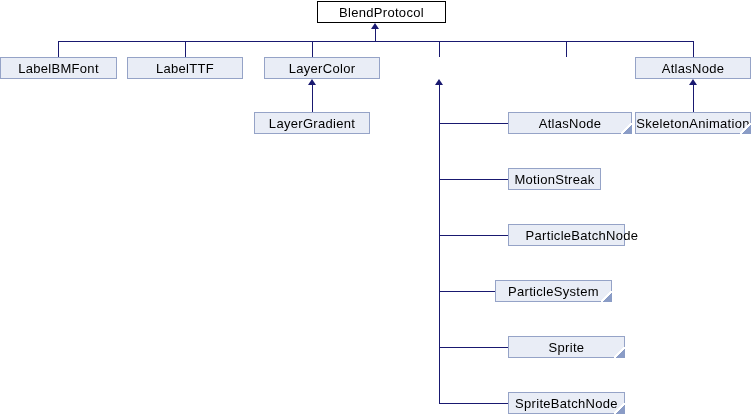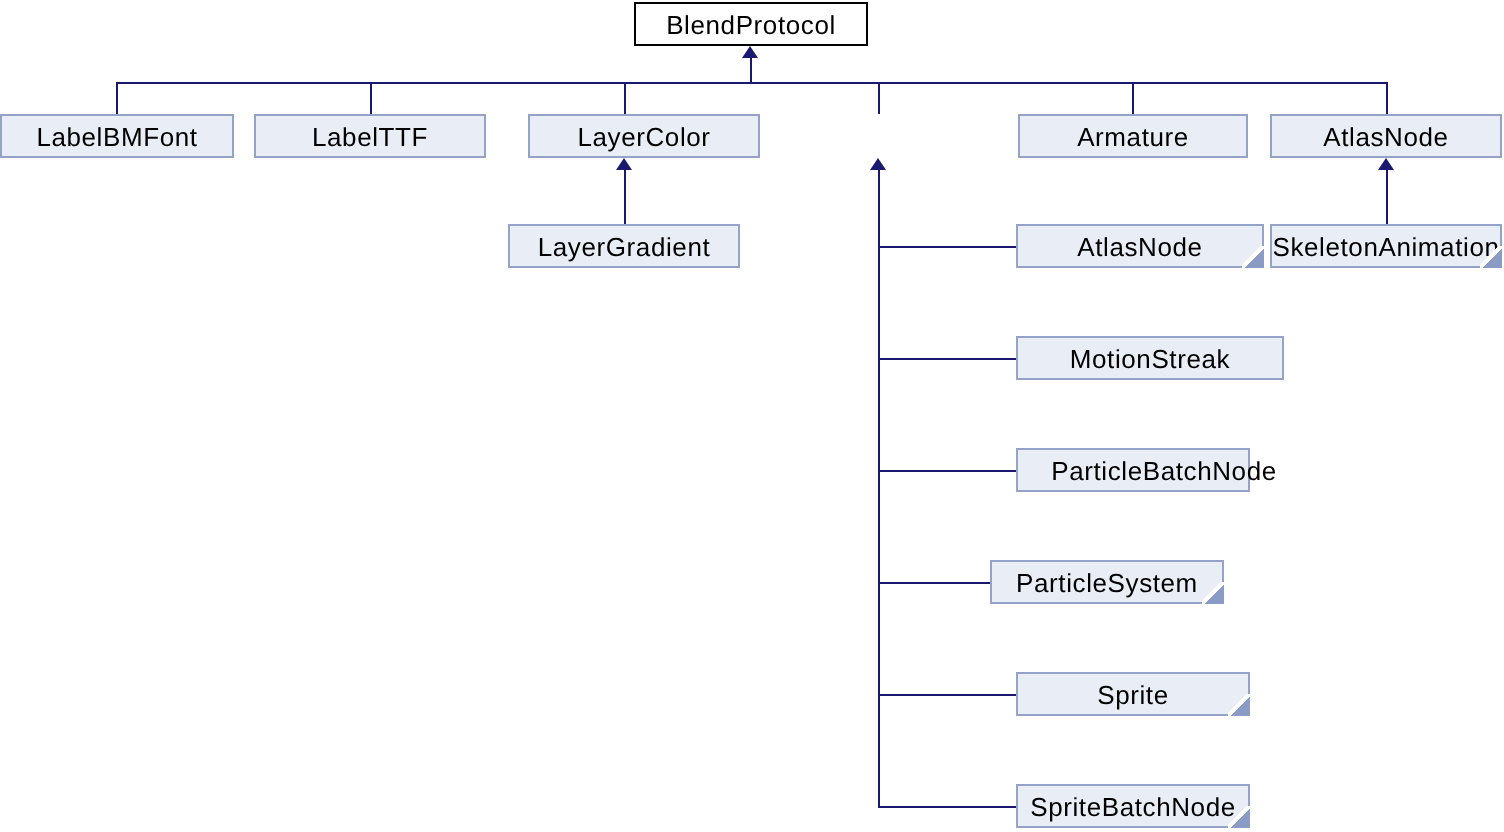--- a/index.html
+++ b/index.html
@@ -52,53 +52,50 @@
 
   <div class="arr" style="left:435px;top:79px;"></div>
   <div class="v" style="left:439px;top:84px;height:320px;"></div>
   <div class="h" style="left:439px;top:123px;width:69px;"></div>
   <div class="h" style="left:439px;top:179px;width:69px;"></div>
   <div class="h" style="left:439px;top:235px;width:69px;"></div>
   <div class="h" style="left:439px;top:291px;width:69px;"></div>
   <div class="h" style="left:439px;top:347px;width:69px;"></div>
   <div class="h" style="left:439px;top:403px;width:69px;"></div>
 
-  <div class="node root" style="left:317px;top:1px;width:117px;">
+  <div class="node root" style="left:317px;top:1px;width:129px;">
     <span class="node-label">BlendProtocol</span>
   </div>
 
   <div class="node" style="left:0px;top:57px;width:117px;">
     <span class="node-label">LabelBMFont</span>
   </div>
   <div class="node" style="left:127px;top:57px;width:116px;">
     <span class="node-label">LabelTTF</span>
   </div>
   <div class="node" style="left:264px;top:57px;width:116px;">
     <span class="node-label">LayerColor</span>
-  </div>
-  <div class="node" style="left:509px;top:57px;width:115px;">
-    <span class="node-label">Armature</span>
   </div>
   <div class="node" style="left:635px;top:57px;width:116px;">
     <span class="node-label">AtlasNode</span>
   </div>
 
   <div class="node" style="left:254px;top:112px;width:116px;">
     <span class="node-label">LayerGradient</span>
   </div>
   <div class="node" style="left:508px;top:112px;width:124px;">
     <span class="node-label">AtlasNode</span>
     <span class="fold"></span>
   </div>
   <div class="node" style="left:635px;top:112px;width:116px;">
     <span class="node-label">SkeletonAnimation</span>
     <span class="fold"></span>
   </div>
 
-  <div class="node" style="left:508px;top:168px;width:134px;">
+  <div class="node" style="left:508px;top:168px;width:93px;">
     <span class="node-label">MotionStreak</span>
   </div>
   <div class="node" style="left:508px;top:224px;width:117px;padding-left:31px;">
     <span class="node-label">ParticleBatchNode</span>
   </div>
   <div class="node" style="left:495px;top:280px;width:117px;">
     <span class="node-label">ParticleSystem</span>
     <span class="fold"></span>
   </div>
   <div class="node" style="left:508px;top:336px;width:117px;">

